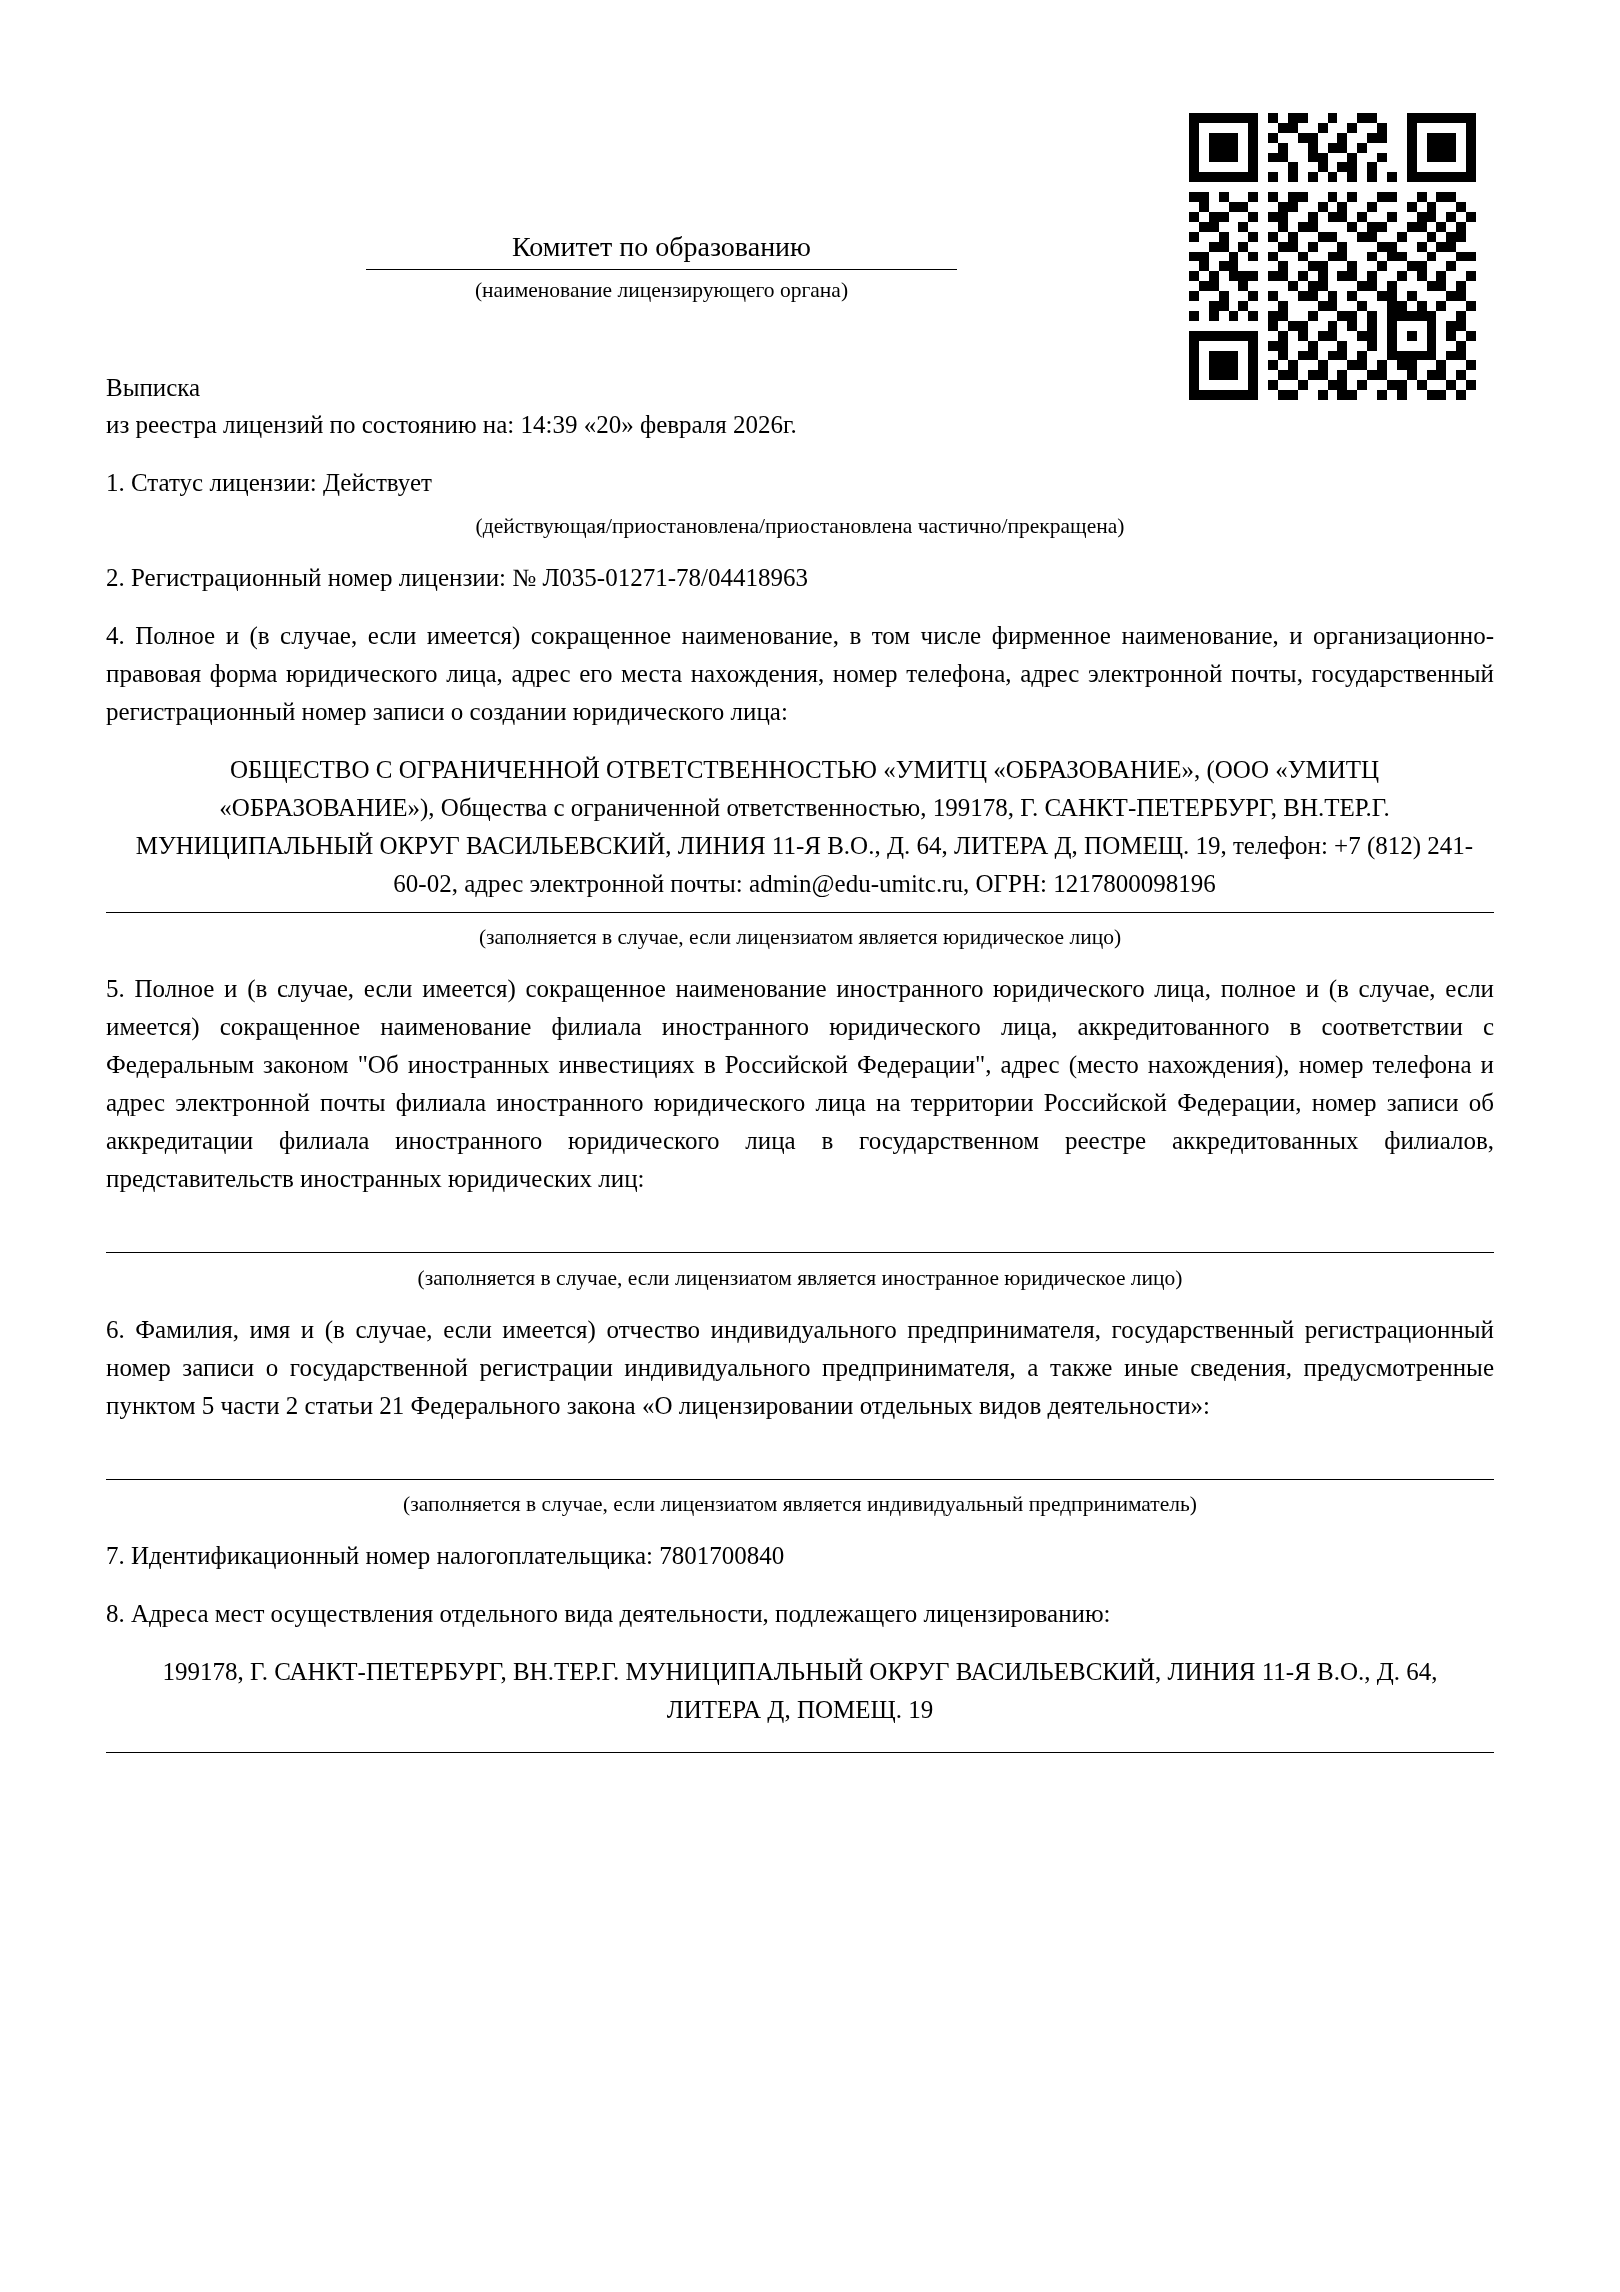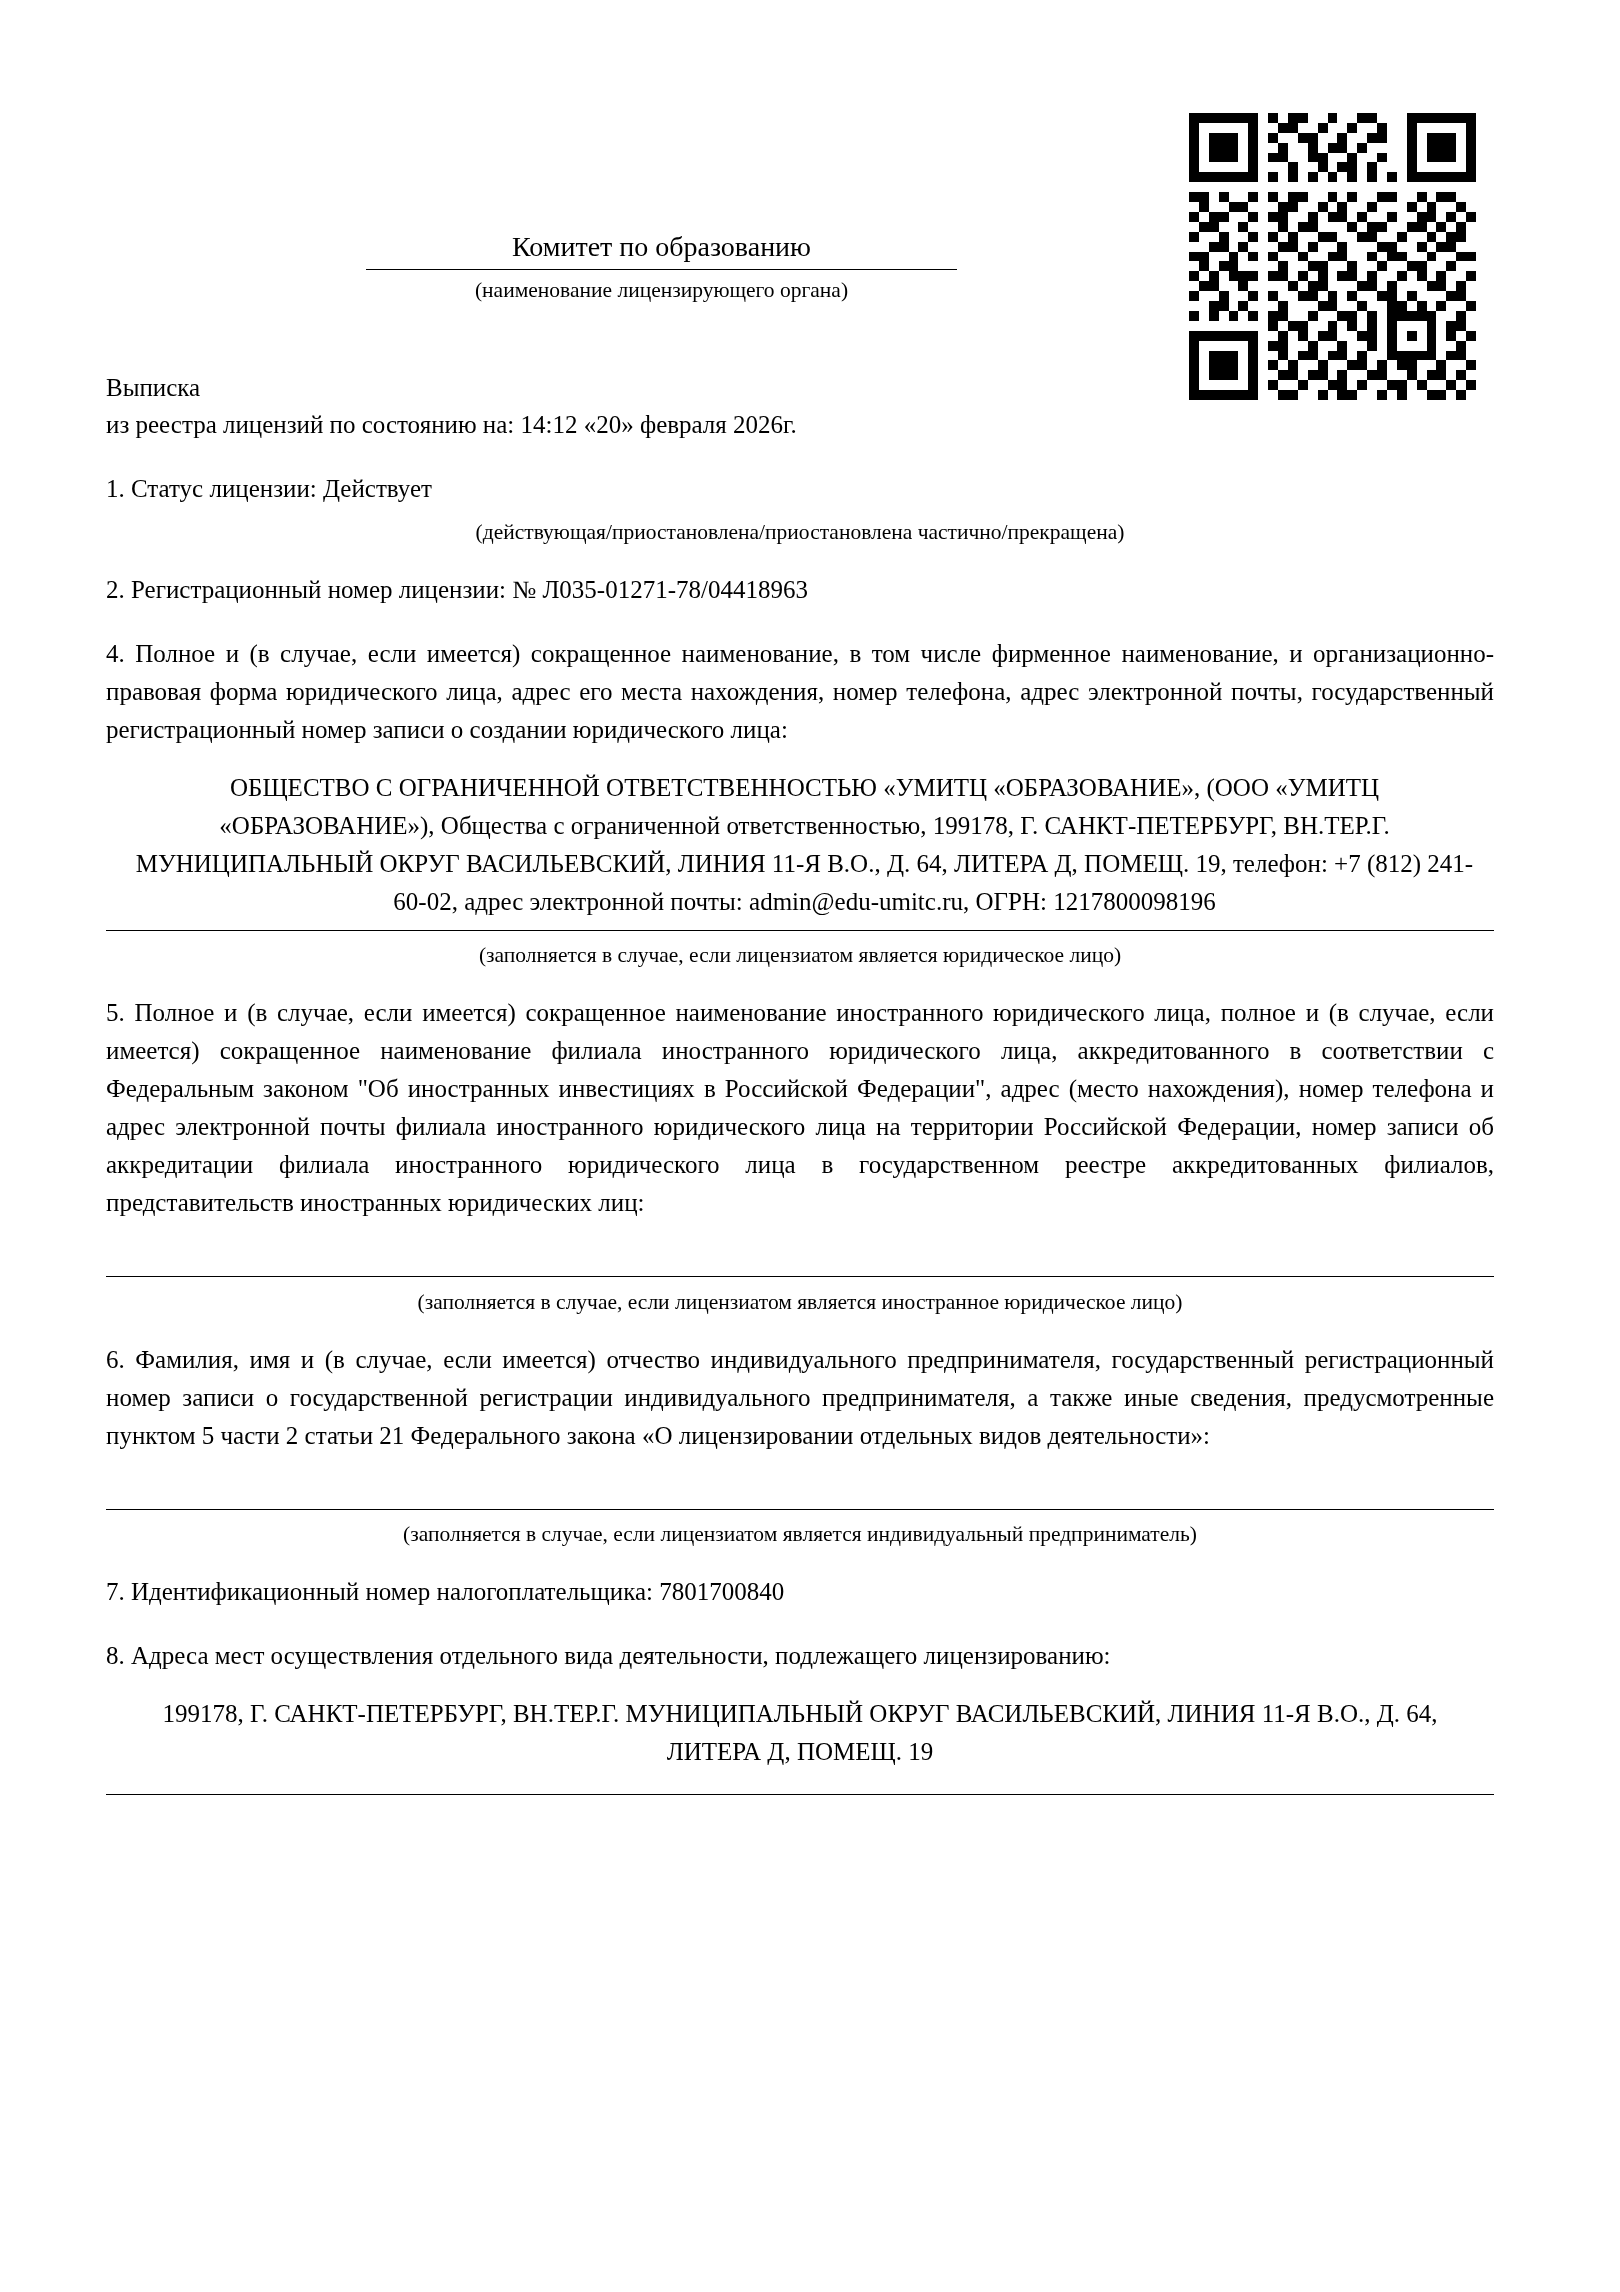--- a/index.html
+++ b/index.html
@@ -55,21 +55,21 @@
   .title-block {
     margin-top: 66px;
     text-align: left;
     font-size: 25px;
     line-height: 1.5;
   }
 
   .para {
     font-size: 25px;
     line-height: 1.52;
-    margin-top: 26px;
+    margin-top: 20px;
     text-align: left;
   }
   .para.justify {
     text-align: justify;
     text-justify: inter-word;
   }
   .sub-caption {
     font-size: 21.5px;
     text-align: center;
     margin-top: 12.5px;
@@ -354,21 +354,21 @@
     </svg>
   </div>
 
   <div class="header-block">
     <div class="org-name">Комитет по образованию</div>
     <div class="caption">(наименование лицензирующего органа)</div>
   </div>
 
   <div class="title-block">
     <div>Выписка</div>
-    <div>из реестра лицензий по состоянию на: 14:12 «20» февраля 2026г.</div>
+    <div>из реестра лицензий по состоянию на: 14:39 «20» февраля 2026г.</div>
   </div>
 
   <div class="para">1. Статус лицензии: Действует</div>
   <div class="sub-caption">(действующая/приостановлена/приостановлена частично/прекращена)</div>
 
   <div class="para">2. Регистрационный номер лицензии: № Л035-01271-78/04418963</div>
 
 
   <div class="para justify">4.  Полное и (в случае, если имеется) сокращенное наименование, в том числе фирменное наименование, и организационно-правовая форма юридического лица, адрес его места нахождения, номер телефона, адрес электронной почты, государственный регистрационный номер записи о создании юридического лица:</div>
   <div class="indent-block">ОБЩЕСТВО С ОГРАНИЧЕННОЙ ОТВЕТСТВЕННОСТЬЮ «УМИТЦ «ОБРАЗОВАНИЕ», (ООО «УМИТЦ «ОБРАЗОВАНИЕ»), Общества с ограниченной ответственностью, 199178, Г. САНКТ-ПЕТЕРБУРГ, ВН.ТЕР.Г. МУНИЦИПАЛЬНЫЙ ОКРУГ ВАСИЛЬЕВСКИЙ, ЛИНИЯ 11-Я В.О., Д. 64, ЛИТЕРА Д, ПОМЕЩ. 19, телефон: +7 (812) 241-60-02, адрес электронной почты: admin@edu-umitc.ru, ОГРН: 1217800098196</div>

